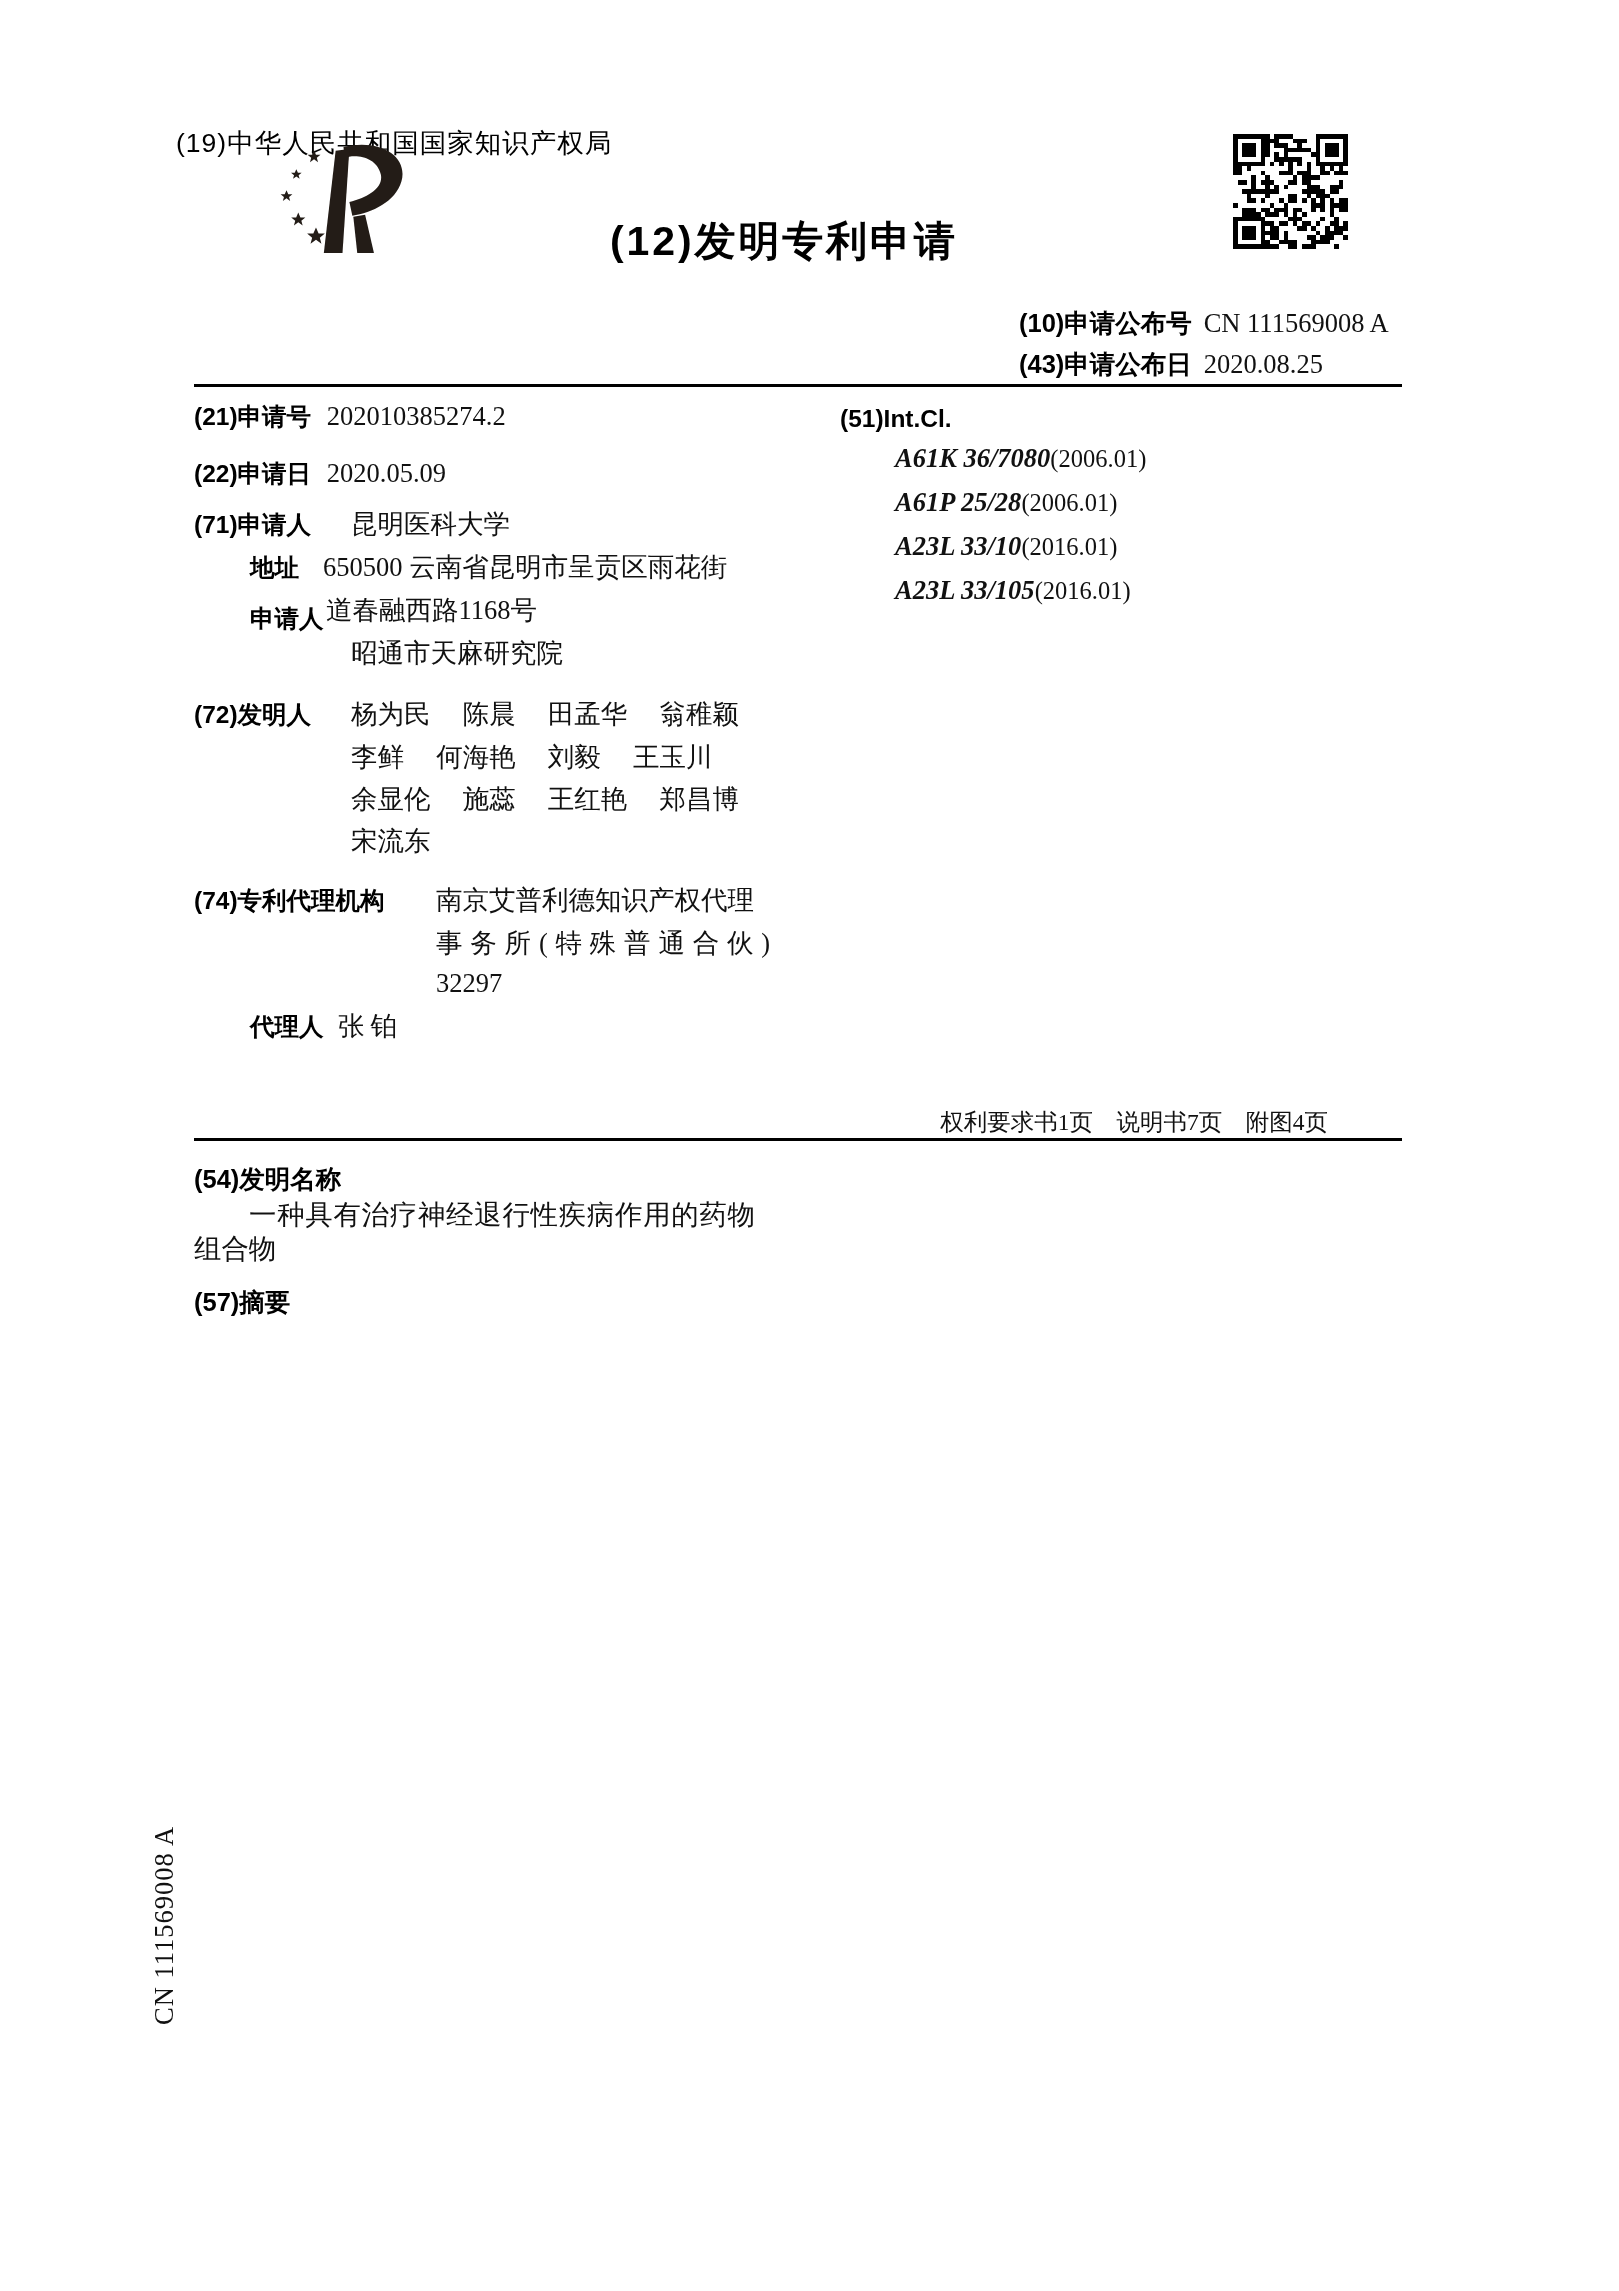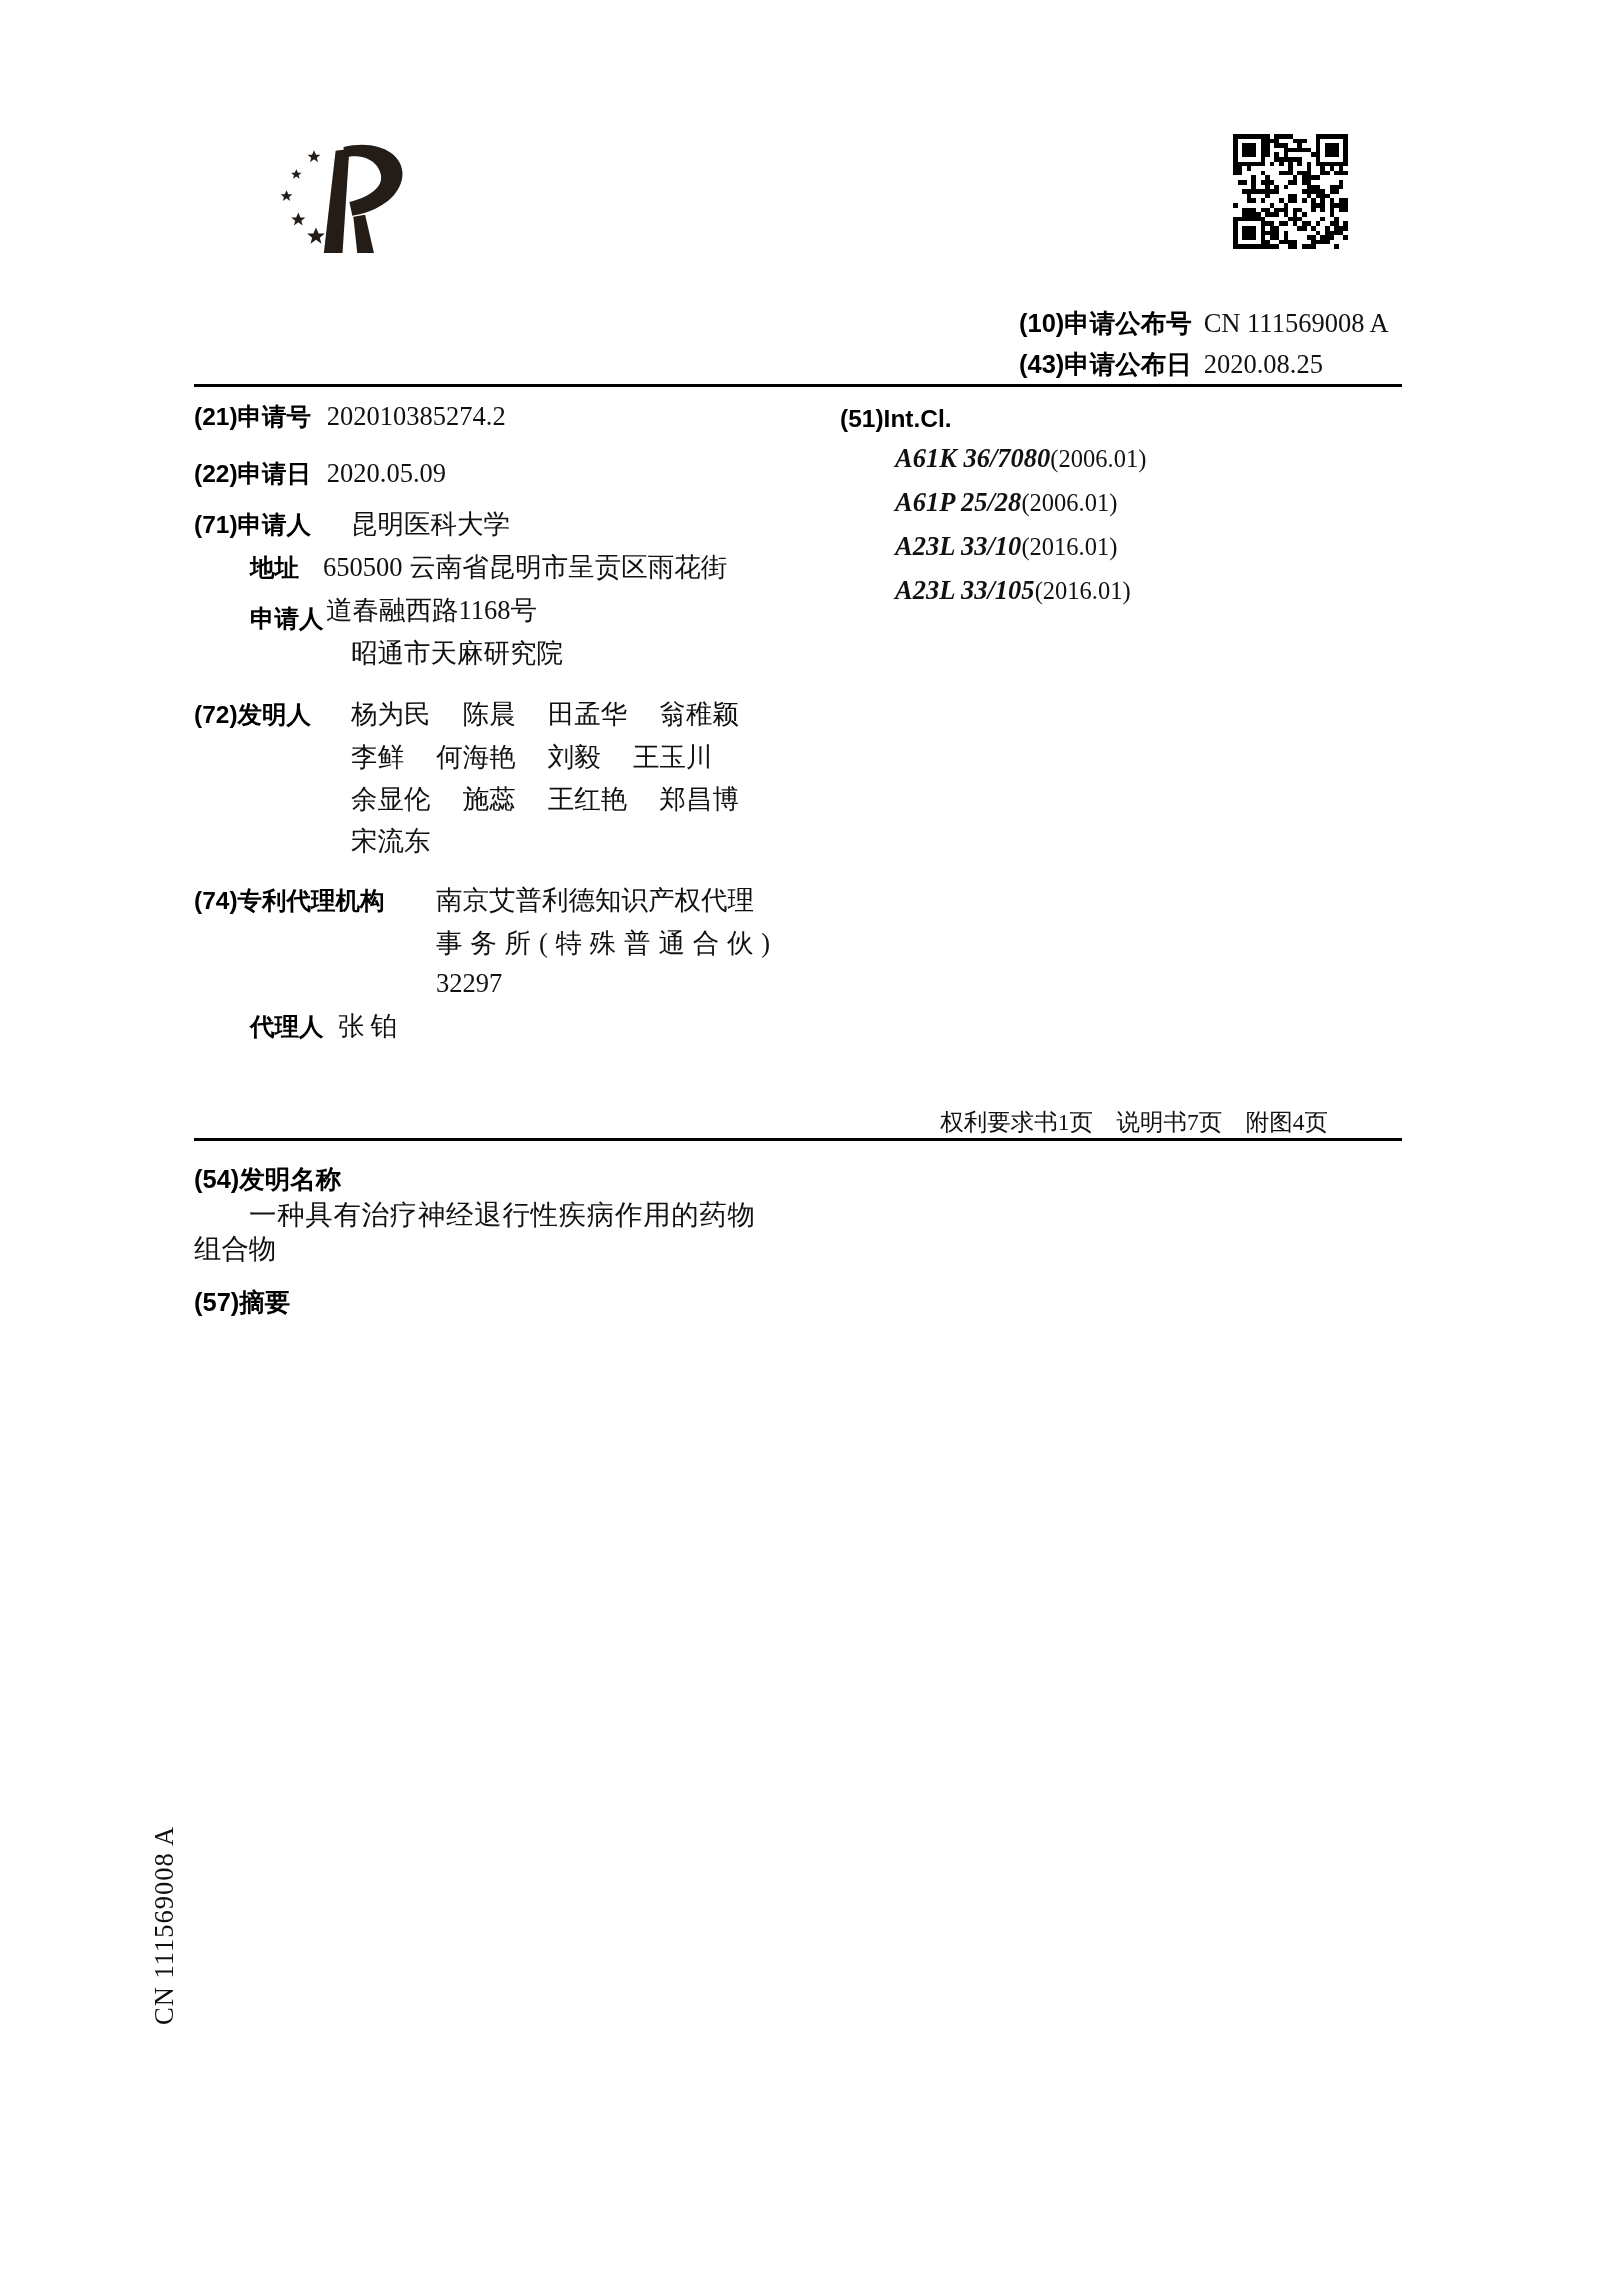--- a/index.html
+++ b/index.html
@@ -35,20 +35,21 @@
       display:grid;grid-template-rows:repeat(25,1fr);grid-template-columns:repeat(25,1fr);}
   .qm{background:#000;}
   .ls8{letter-spacing:7.8px;} .ls6{letter-spacing:5.9px;}
   svg{display:block;}
 </style>
 </head>
 <body>
 
 <div class="page">
 
+  <div class="abs office" style="left:176px;top:125px">(19)中华人民共和国国家知识产权局</div>
 
   <div id="qr">
       <div class="qm" style="grid-area: 1 / 1;"></div>
       <div class="qm" style="grid-area: 1 / 2;"></div>
       <div class="qm" style="grid-area: 1 / 3;"></div>
       <div class="qm" style="grid-area: 1 / 4;"></div>
       <div class="qm" style="grid-area: 1 / 5;"></div>
       <div class="qm" style="grid-area: 1 / 6;"></div>
       <div class="qm" style="grid-area: 1 / 7;"></div>
       <div class="qm" style="grid-area: 1 / 8;"></div>
@@ -374,20 +375,21 @@
       <polygon points="80,8 94,6 87,112 68,112" fill="#231c17"></polygon>
       <polygon points="98,75 110,73 119,112 102,112" fill="#231c17"></polygon>
       <use href="#star" transform="translate(58,14) scale(1.1)"></use>
       <use href="#star" transform="translate(40,32) scale(0.9)"></use>
       <use href="#star" transform="translate(30,54) scale(1.0)"></use>
       <use href="#star" transform="translate(42,78) scale(1.2)"></use>
       <use href="#star" transform="translate(60,95) scale(1.5)"></use>
     </svg>
   </div>
 
+  <div class="abs doctype" style="left:610px;top:214px">(12)发明专利申请</div>
 
   <div class="abs" style="left:1019px;top:306px">
     <span class="lbl fs26">(10)申请公布号</span><span class="val fs27" style="margin-left:11.8px">CN 111569008 A</span>
   </div>
   <div class="abs" style="left:1019px;top:347px">
     <span class="lbl fs26">(43)申请公布日</span><span class="val fs27" style="margin-left:11.8px">2020.08.25</span>
   </div>
 
   <div class="rule" style="left:194px;top:384px;width:1208px"></div>
 

